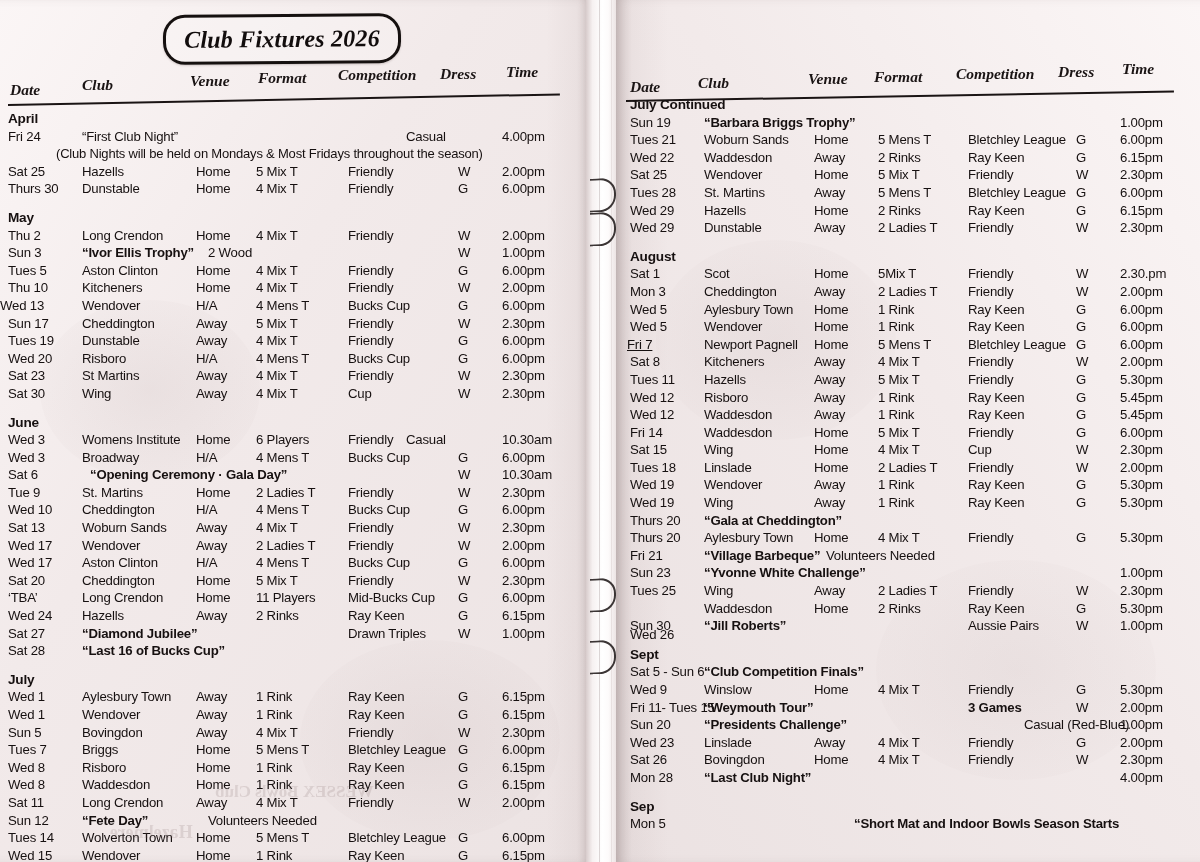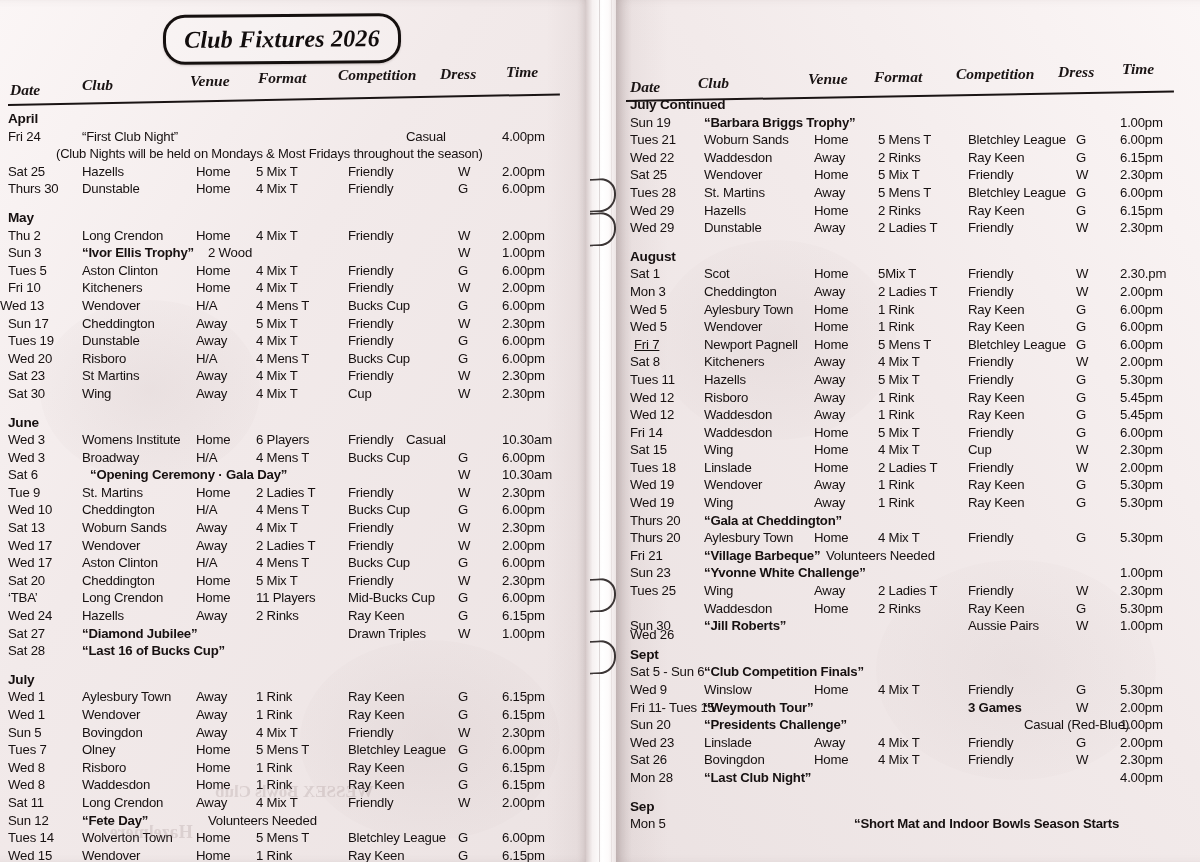--- a/index.html
+++ b/index.html
@@ -180,21 +180,21 @@
           <div class="row">
             <div class="cell c-date" style="left: 8px;">Tues 5</div>
             <div class="cell c-club" style="left: 82px;">Aston Clinton</div>
             <div class="cell c-venue" style="left: 196px;">Home</div>
             <div class="cell c-format" style="left: 256px;">4 Mix T</div>
             <div class="cell c-comp" style="left: 348px;">Friendly</div>
             <div class="cell c-dress" style="left: 458px;">G</div>
             <div class="cell c-time" style="left: 502px;">6.00pm</div>
           </div>
           <div class="row">
-            <div class="cell c-date" style="left: 8px;">Fri 10</div>
+            <div class="cell c-date" style="left: 8px;">Thu 10</div>
             <div class="cell c-club" style="left: 82px;">Kitcheners</div>
             <div class="cell c-venue" style="left: 196px;">Home</div>
             <div class="cell c-format" style="left: 256px;">4 Mix T</div>
             <div class="cell c-comp" style="left: 348px;">Friendly</div>
             <div class="cell c-dress" style="left: 458px;">W</div>
             <div class="cell c-time" style="left: 502px;">2.00pm</div>
           </div>
           <div class="row">
             <div class="cell c-date" style="left: 0;">Wed 13</div>
             <div class="cell c-club" style="left: 82px;">Wendover</div>
@@ -386,21 +386,21 @@
             <div class="cell c-date" style="left: 8px;">Sun 5</div>
             <div class="cell c-club" style="left: 82px;">Bovingdon</div>
             <div class="cell c-venue" style="left: 196px;">Away</div>
             <div class="cell c-format" style="left: 256px;">4 Mix T</div>
             <div class="cell c-comp" style="left: 348px;">Friendly</div>
             <div class="cell c-dress" style="left: 458px;">W</div>
             <div class="cell c-time" style="left: 502px;">2.30pm</div>
           </div>
           <div class="row">
             <div class="cell c-date" style="left: 8px;">Tues 7</div>
-            <div class="cell c-club" style="left: 82px;">Olney</div>
+            <div class="cell c-club" style="left: 82px;">Briggs</div>
             <div class="cell c-venue" style="left: 196px;">Home</div>
             <div class="cell c-format" style="left: 256px;">5 Mens T</div>
             <div class="cell c-comp" style="left: 348px;">Bletchley League</div>
             <div class="cell c-dress" style="left: 458px;">G</div>
             <div class="cell c-time" style="left: 502px;">6.00pm</div>
           </div>
           <div class="row">
             <div class="cell c-date" style="left: 8px;">Wed 8</div>
             <div class="cell c-club" style="left: 82px;">Risboro</div>
             <div class="cell c-venue" style="left: 196px;">Home</div>
@@ -578,21 +578,21 @@
           <div class="row">
             <div class="cell c-date" style="left: 14px;">Wed 5</div>
             <div class="cell c-club" style="left: 88px;">Wendover</div>
             <div class="cell c-venue" style="left: 198px;">Home</div>
             <div class="cell c-format" style="left: 262px;">1 Rink</div>
             <div class="cell c-comp" style="left: 352px;">Ray Keen</div>
             <div class="cell c-dress" style="left: 460px;">G</div>
             <div class="cell c-time" style="left: 504px;">6.00pm</div>
           </div>
           <div class="row">
-            <div class="cell c-date" style="left: 18px; text-decoration: underline;">Fri 7</div>
+            <div class="cell c-date" style="left: 11px; text-decoration: underline;">Fri 7</div>
             <div class="cell c-club" style="left: 88px;">Newport Pagnell</div>
             <div class="cell c-venue" style="left: 198px;">Home</div>
             <div class="cell c-format" style="left: 262px;">5 Mens T</div>
             <div class="cell c-comp" style="left: 352px;">Bletchley League</div>
             <div class="cell c-dress" style="left: 460px;">G</div>
             <div class="cell c-time" style="left: 504px;">6.00pm</div>
           </div>
           <div class="row">
             <div class="cell c-date" style="left: 14px;">Sat 8</div>
             <div class="cell c-club" style="left: 88px;">Kitcheners</div>

